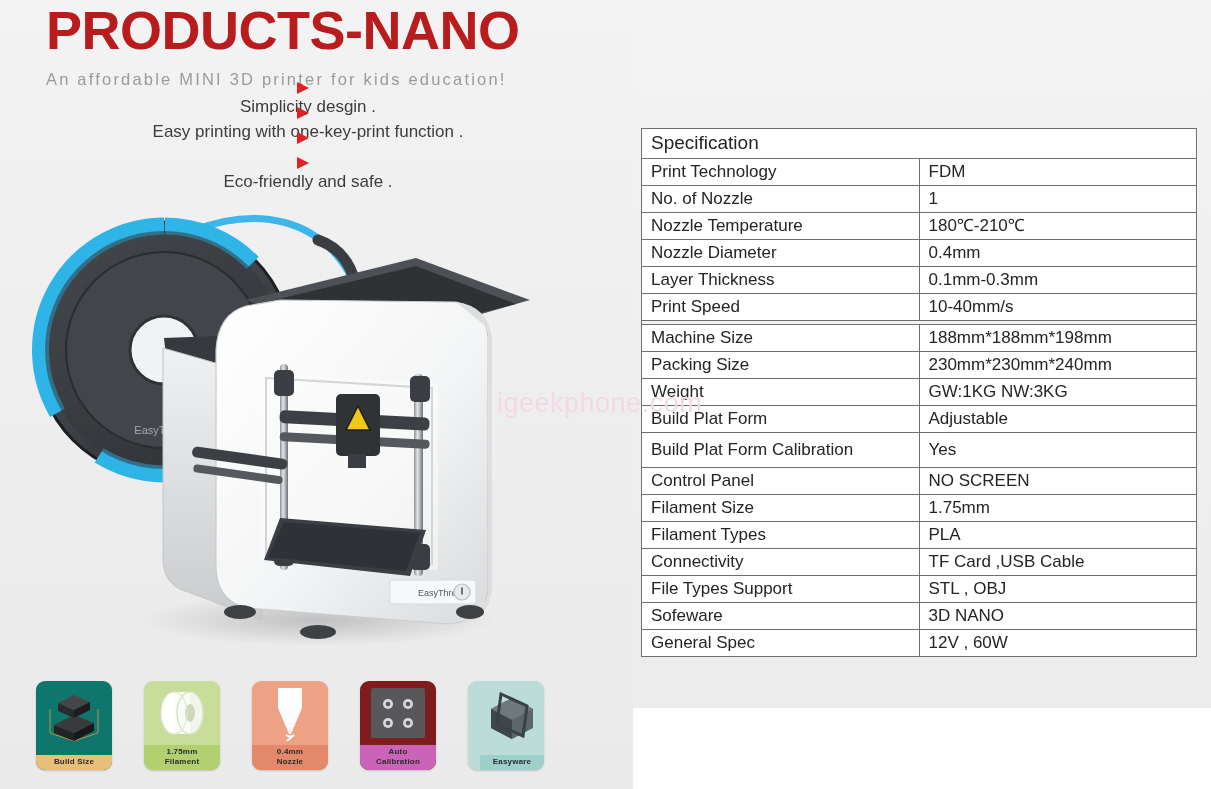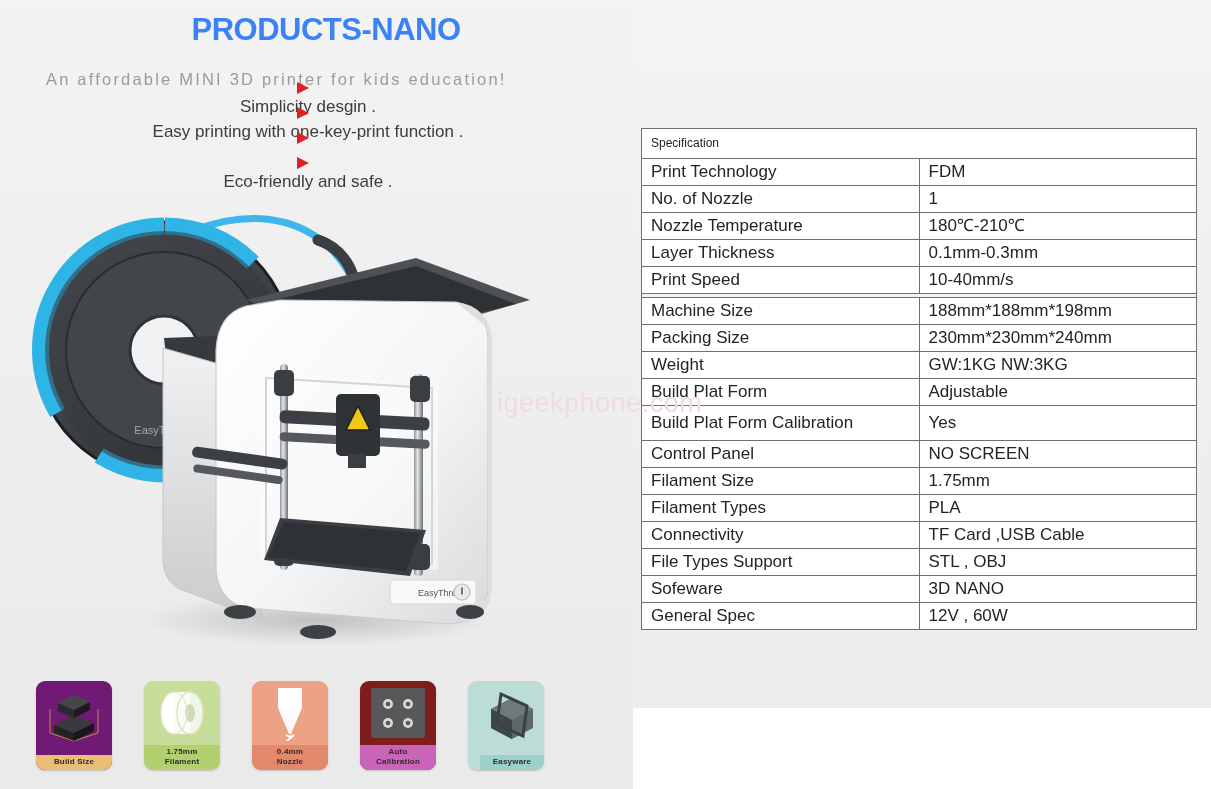--- a/index.html
+++ b/index.html
@@ -29,27 +29,26 @@
   #bg-white-bottom {
     position: absolute;
     left: 633px; top: 708px;
     width: 578px; height: 81px;
     background: #ffffff;
   }
 
   
   #header { position: absolute; left: 46px; top: 4px; width: 560px; }
   #product-title {
-    font-size: 31px;
+    font-size: 54px;
     font-weight: bold;
     letter-spacing: -0.5px;
-    color: #3b82f6;
+    color: #b91c1c;
     line-height: 52px;
     white-space: nowrap;
-    text-align: center;
   }
   #product-subtitle {
     font-size: 16.5px;
     color: #9b9b9b;
     letter-spacing: 2.2px;
     line-height: 20px;
     margin-top: 13px;
     white-space: nowrap;
   }
 
@@ -148,21 +147,21 @@
   #spec-table td {
     border: 1px solid #6f6f6f;
     font-size: 17px;
     color: #242424;
     padding: 5px 9px;
     line-height: 16px;
     vertical-align: middle;
   }
   #spec-table td.k { width: 160px; }
   #spec-table tr.head td {
-    font-size: 12px;
+    font-size: 19px;
     padding: 6px 9px 7px 9px;
   }
   #spec-table tr.grp-gap td {
     border-left: 1px solid #6f6f6f;
     border-right: 1px solid #6f6f6f;
     border-top: 1px solid #6f6f6f;
     border-bottom: none;
     height: 4px;
     padding: 0;
     background: #f3f3f3;
@@ -299,21 +298,21 @@
     <circle cx="444" cy="404" r="8" fill="#e9eaec" stroke="#b9bbbd" stroke-width="1.2"></circle>
     <path d="M444 400 L 444 406" stroke="#55585c" stroke-width="1.6" stroke-linecap="round"></path>
 
     <ellipse cx="222" cy="424" rx="16" ry="7" fill="#3e4144"></ellipse>
     <ellipse cx="300" cy="444" rx="18" ry="7" fill="#3e4144"></ellipse>
     <ellipse cx="452" cy="424" rx="14" ry="7" fill="#3e4144"></ellipse>
   </svg>
 </div>
 
 <div id="badge-row">
-    <div class="badge" style="background: #701a75;">
+    <div class="badge" style="background: #0f766e;">
       <div class="badge-art">
         <svg width="60" height="54" viewBox="0 0 60 54">
           <path d="M6 42 L30 50 L54 42" stroke="#b98f42" stroke-width="1" fill="none"></path>
           <path d="M6 18 L6 42" stroke="#b98f42" stroke-width="1"></path>
           <path d="M54 18 L54 42" stroke="#b98f42" stroke-width="1"></path>
           <polygon points="30,24 50,32 30,42 10,34" fill="#3a3a3c"></polygon>
           <polygon points="10,34 30,42 30,50 10,42" fill="#232325"></polygon>
           <polygon points="30,42 50,32 50,40 30,50" fill="#18181a"></polygon>
           <polygon points="30,4 46,11 30,19 14,12" fill="#464648"></polygon>
           <polygon points="14,12 30,19 30,27 14,20" fill="#2a2a2c"></polygon>
@@ -406,20 +405,24 @@
         </tr>
         <tr>
           <td class="k">No. of Nozzle</td>
           <td class="v">1</td>
         </tr>
         <tr>
           <td class="k">Nozzle Temperature</td>
           <td class="v">180℃-210℃</td>
         </tr>
         <tr>
+          <td class="k">Nozzle Diameter</td>
+          <td class="v">0.4mm</td>
+        </tr>
+        <tr>
           <td class="k">Layer Thickness</td>
           <td class="v">0.1mm-0.3mm</td>
         </tr>
         <tr>
           <td class="k">Print Speed</td>
           <td class="v">10-40mm/s</td>
         </tr>
         <tr class="grp-gap">
           <td colspan="2"></td>
         </tr>

